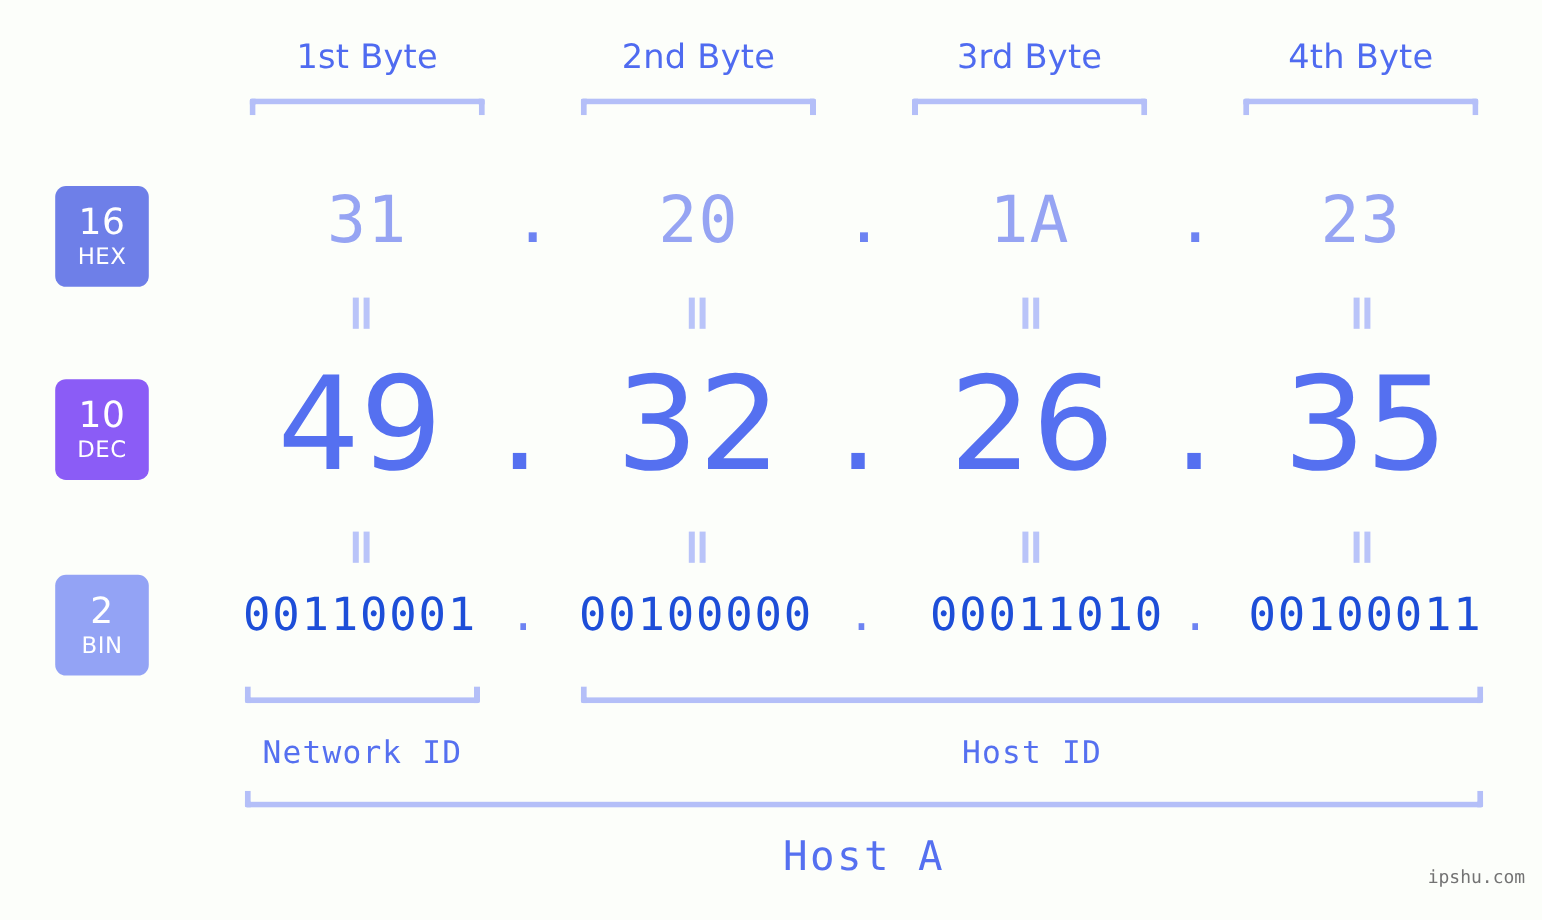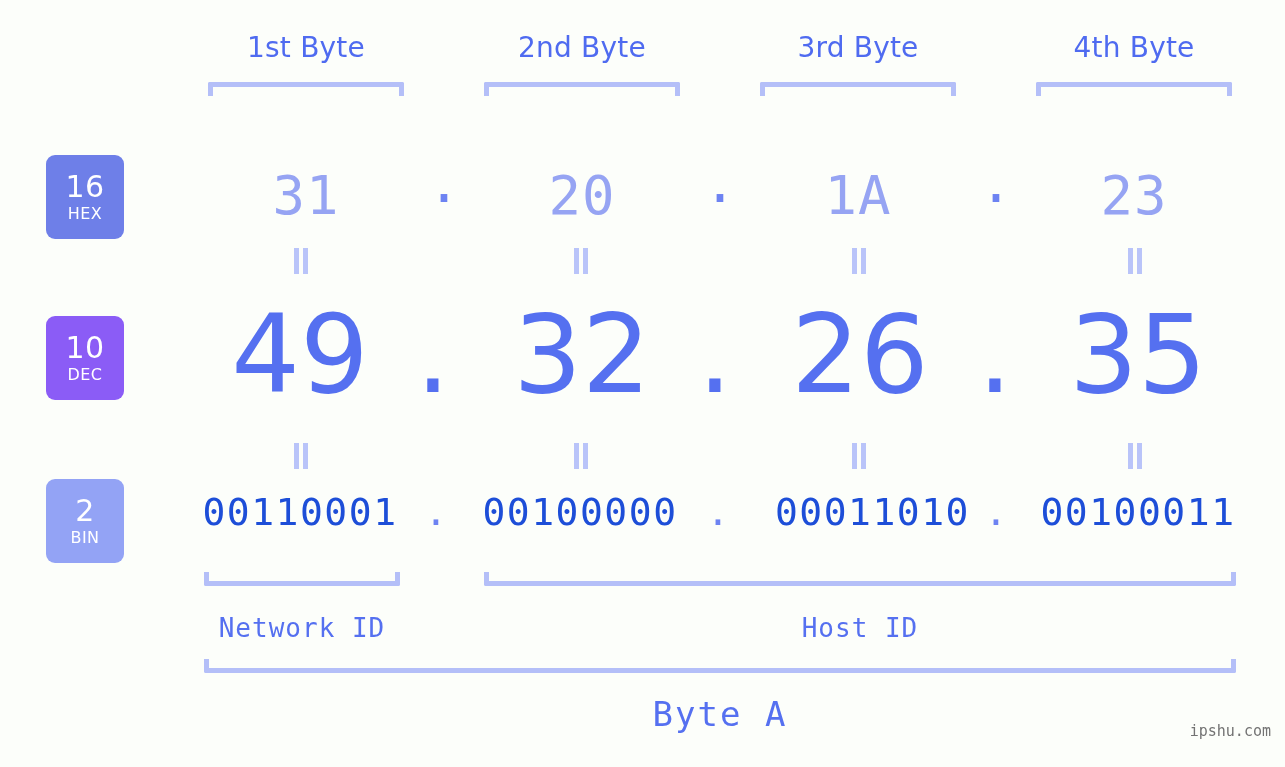--- a/index.html
+++ b/index.html
@@ -63,21 +63,21 @@
     color: #ffffff;
     font-family: "DejaVu Sans", "Liberation Sans", sans-serif;
     line-height: 1;
   }
   .badge .num {
     font-size: 30px;
     font-weight: 400;
     letter-spacing: 0.5px;
   }
   .badge .nm {
-    font-size: 16px;
+    font-size: 19px;
     font-weight: 400;
     margin-top: 4px;
     letter-spacing: 0.4px;
   }
   #badge-hex { top: 155px; height: 84px; background: #6e7fe8; }
   #badge-dec { top: 316px; height: 84px; background: #8b5cf6; }
   #badge-bin { top: 479px; height: 84px; background: #93a3f5; }
 
   
   .row {
@@ -98,21 +98,20 @@
   }
 
   
   #row-hex { top: 152px; height: 80px; }
   #row-hex .cell {
     font-family: "DejaVu Sans Mono", "Liberation Mono", monospace;
     font-size: 54px;
     color: #96a4f3;
     top: 0;
     letter-spacing: 1px;
-    margin-top: 12px;
   }
   #row-hex .dot {
     font-family: "DejaVu Sans Mono", "Liberation Mono", monospace;
     font-size: 54px;
     color: #6d83f2;
     top: 0;
   }
 
   
   #row-dec { top: 292px; height: 120px; }
@@ -287,17 +286,17 @@
     <div class="cell" style="left:1028px;width:220px;">00100011</div>
   </div>
 
   <div class="bracket up" style="left:204px;top:572px;width:196px;"></div>
   <div class="bracket up" style="left:484px;top:572px;width:752px;"></div>
 
   <div class="section-label" style="left:204px;top:613px;width:196px;">Network ID</div>
   <div class="section-label" style="left:484px;top:613px;width:752px;">Host ID</div>
 
   <div class="bracket up" style="left:204px;top:659px;width:1032px;"></div>
-  <div class="class-label" style="left:204px;top:694px;width:1032px;">Byte A</div>
+  <div class="class-label" style="left:204px;top:694px;width:1032px;">Host A</div>
 
   <div id="watermark">ipshu.com</div>
 
 </div>
 
 </body></html>

